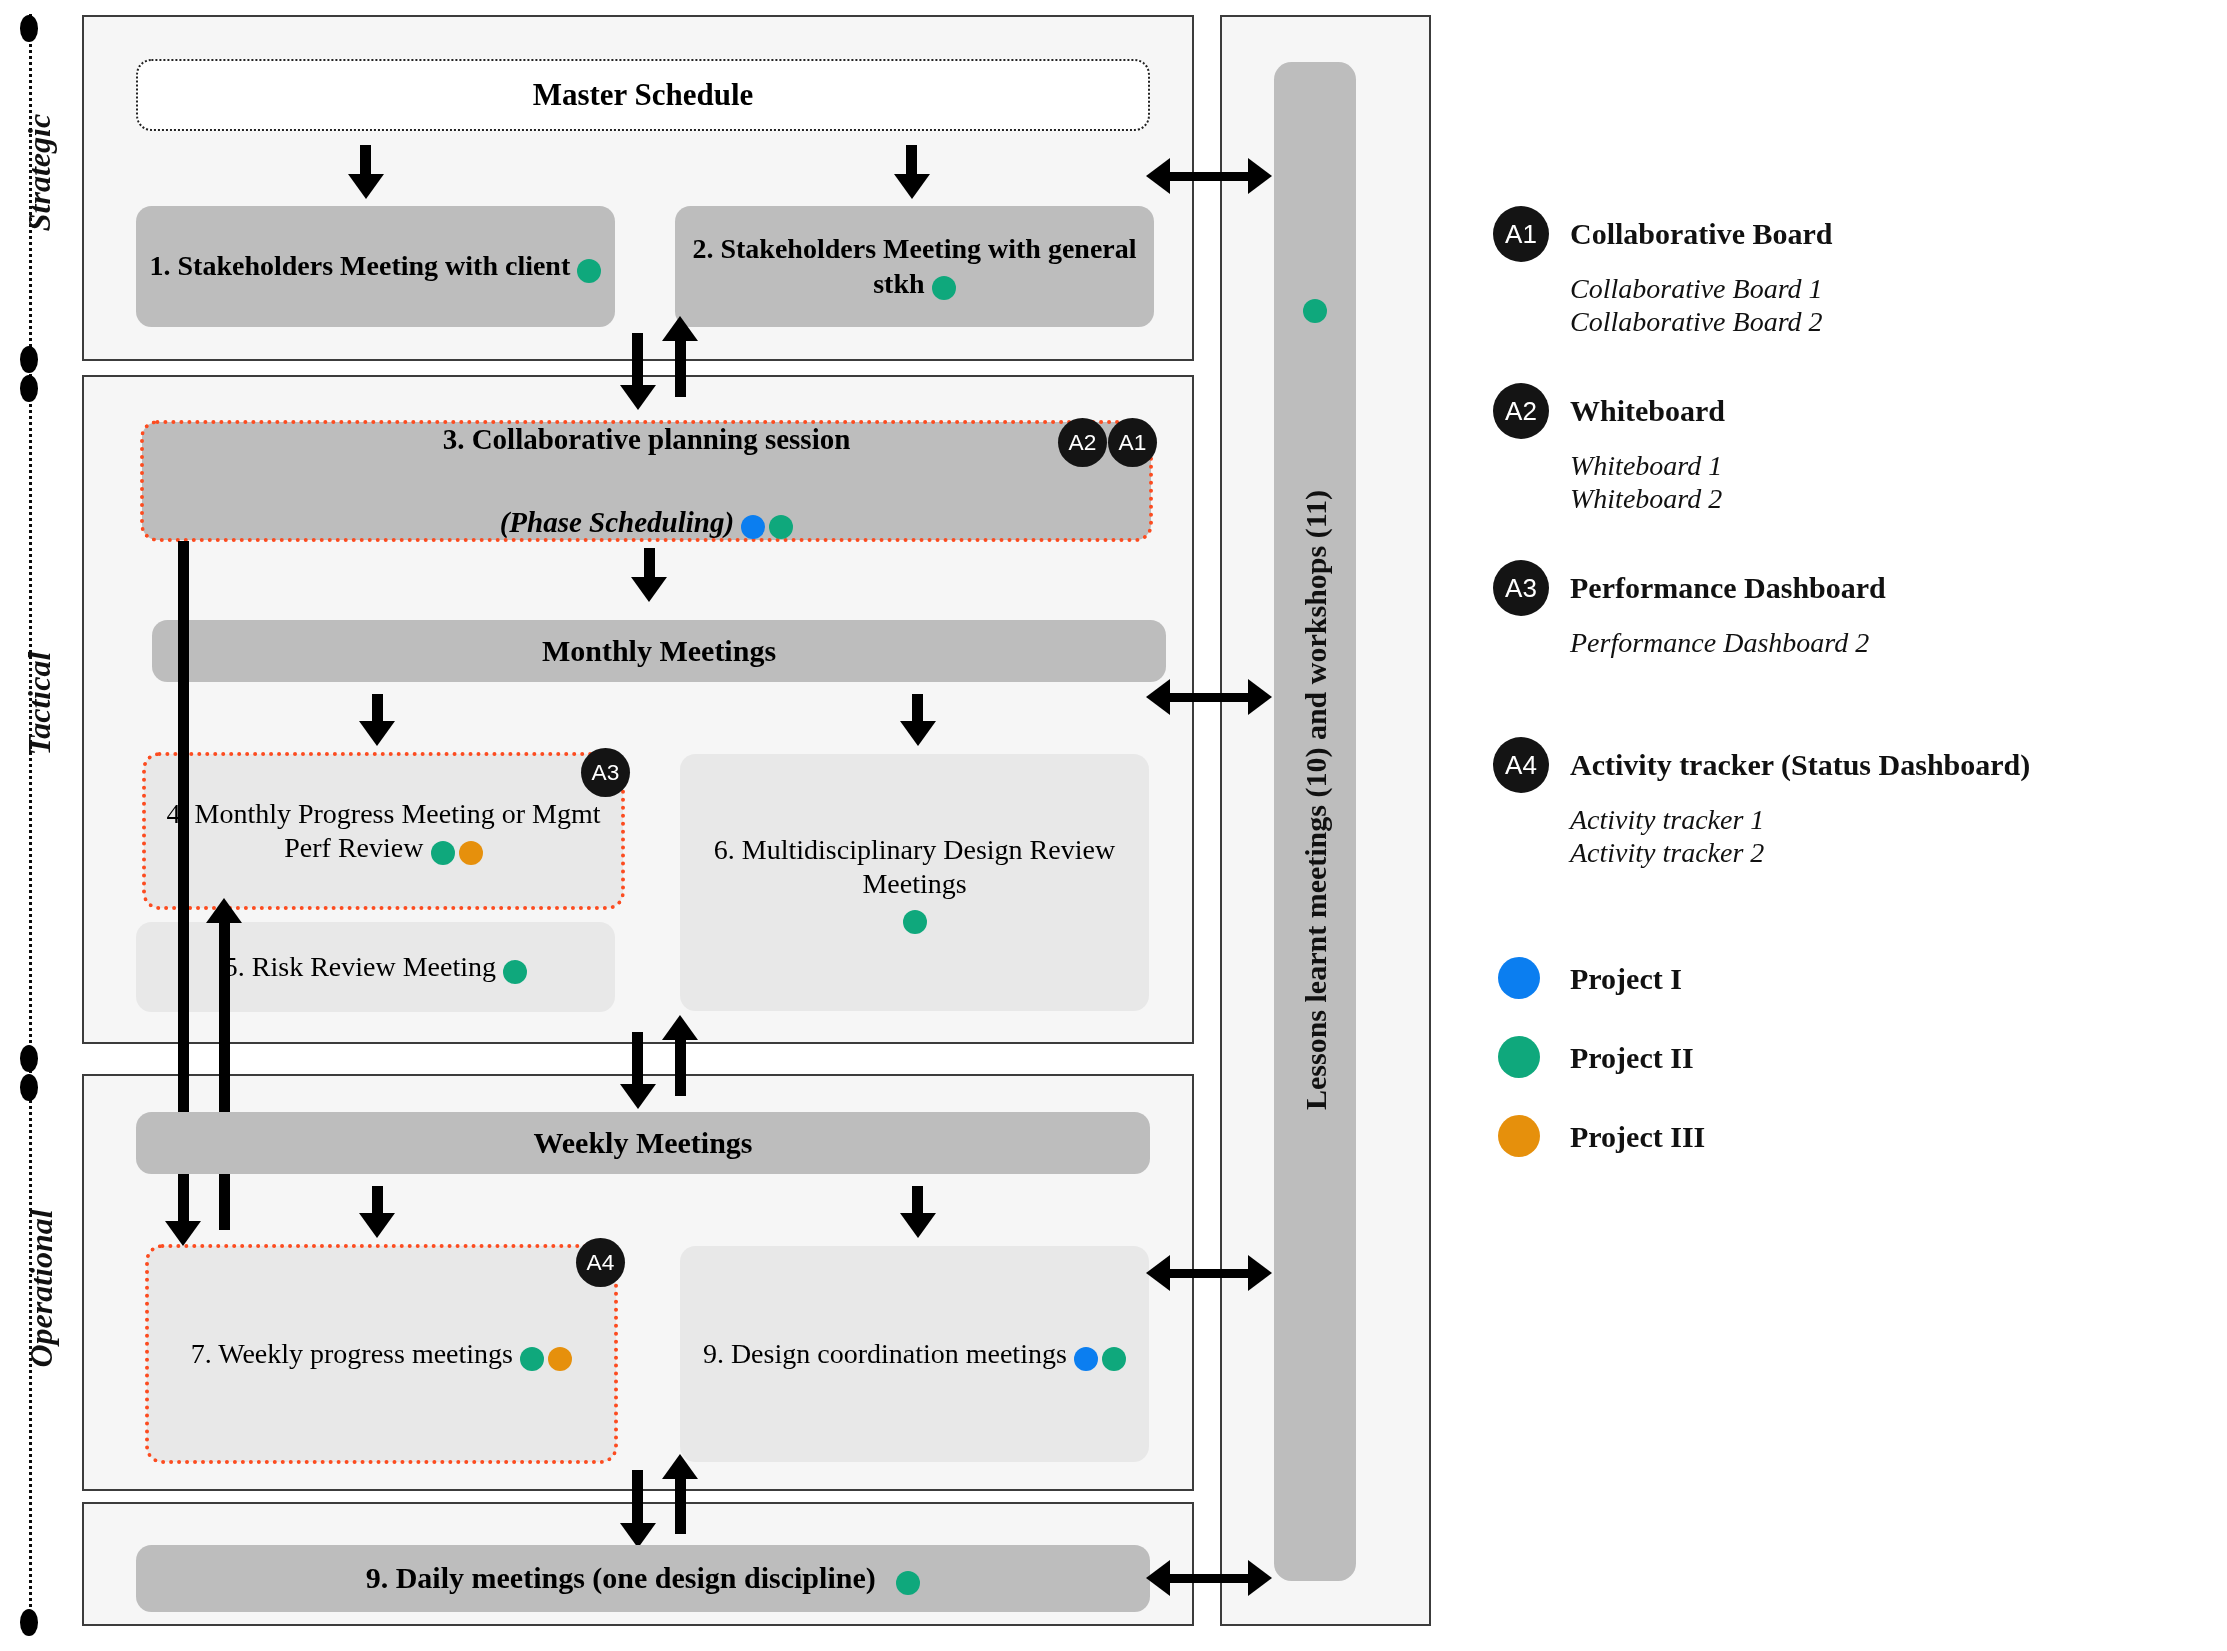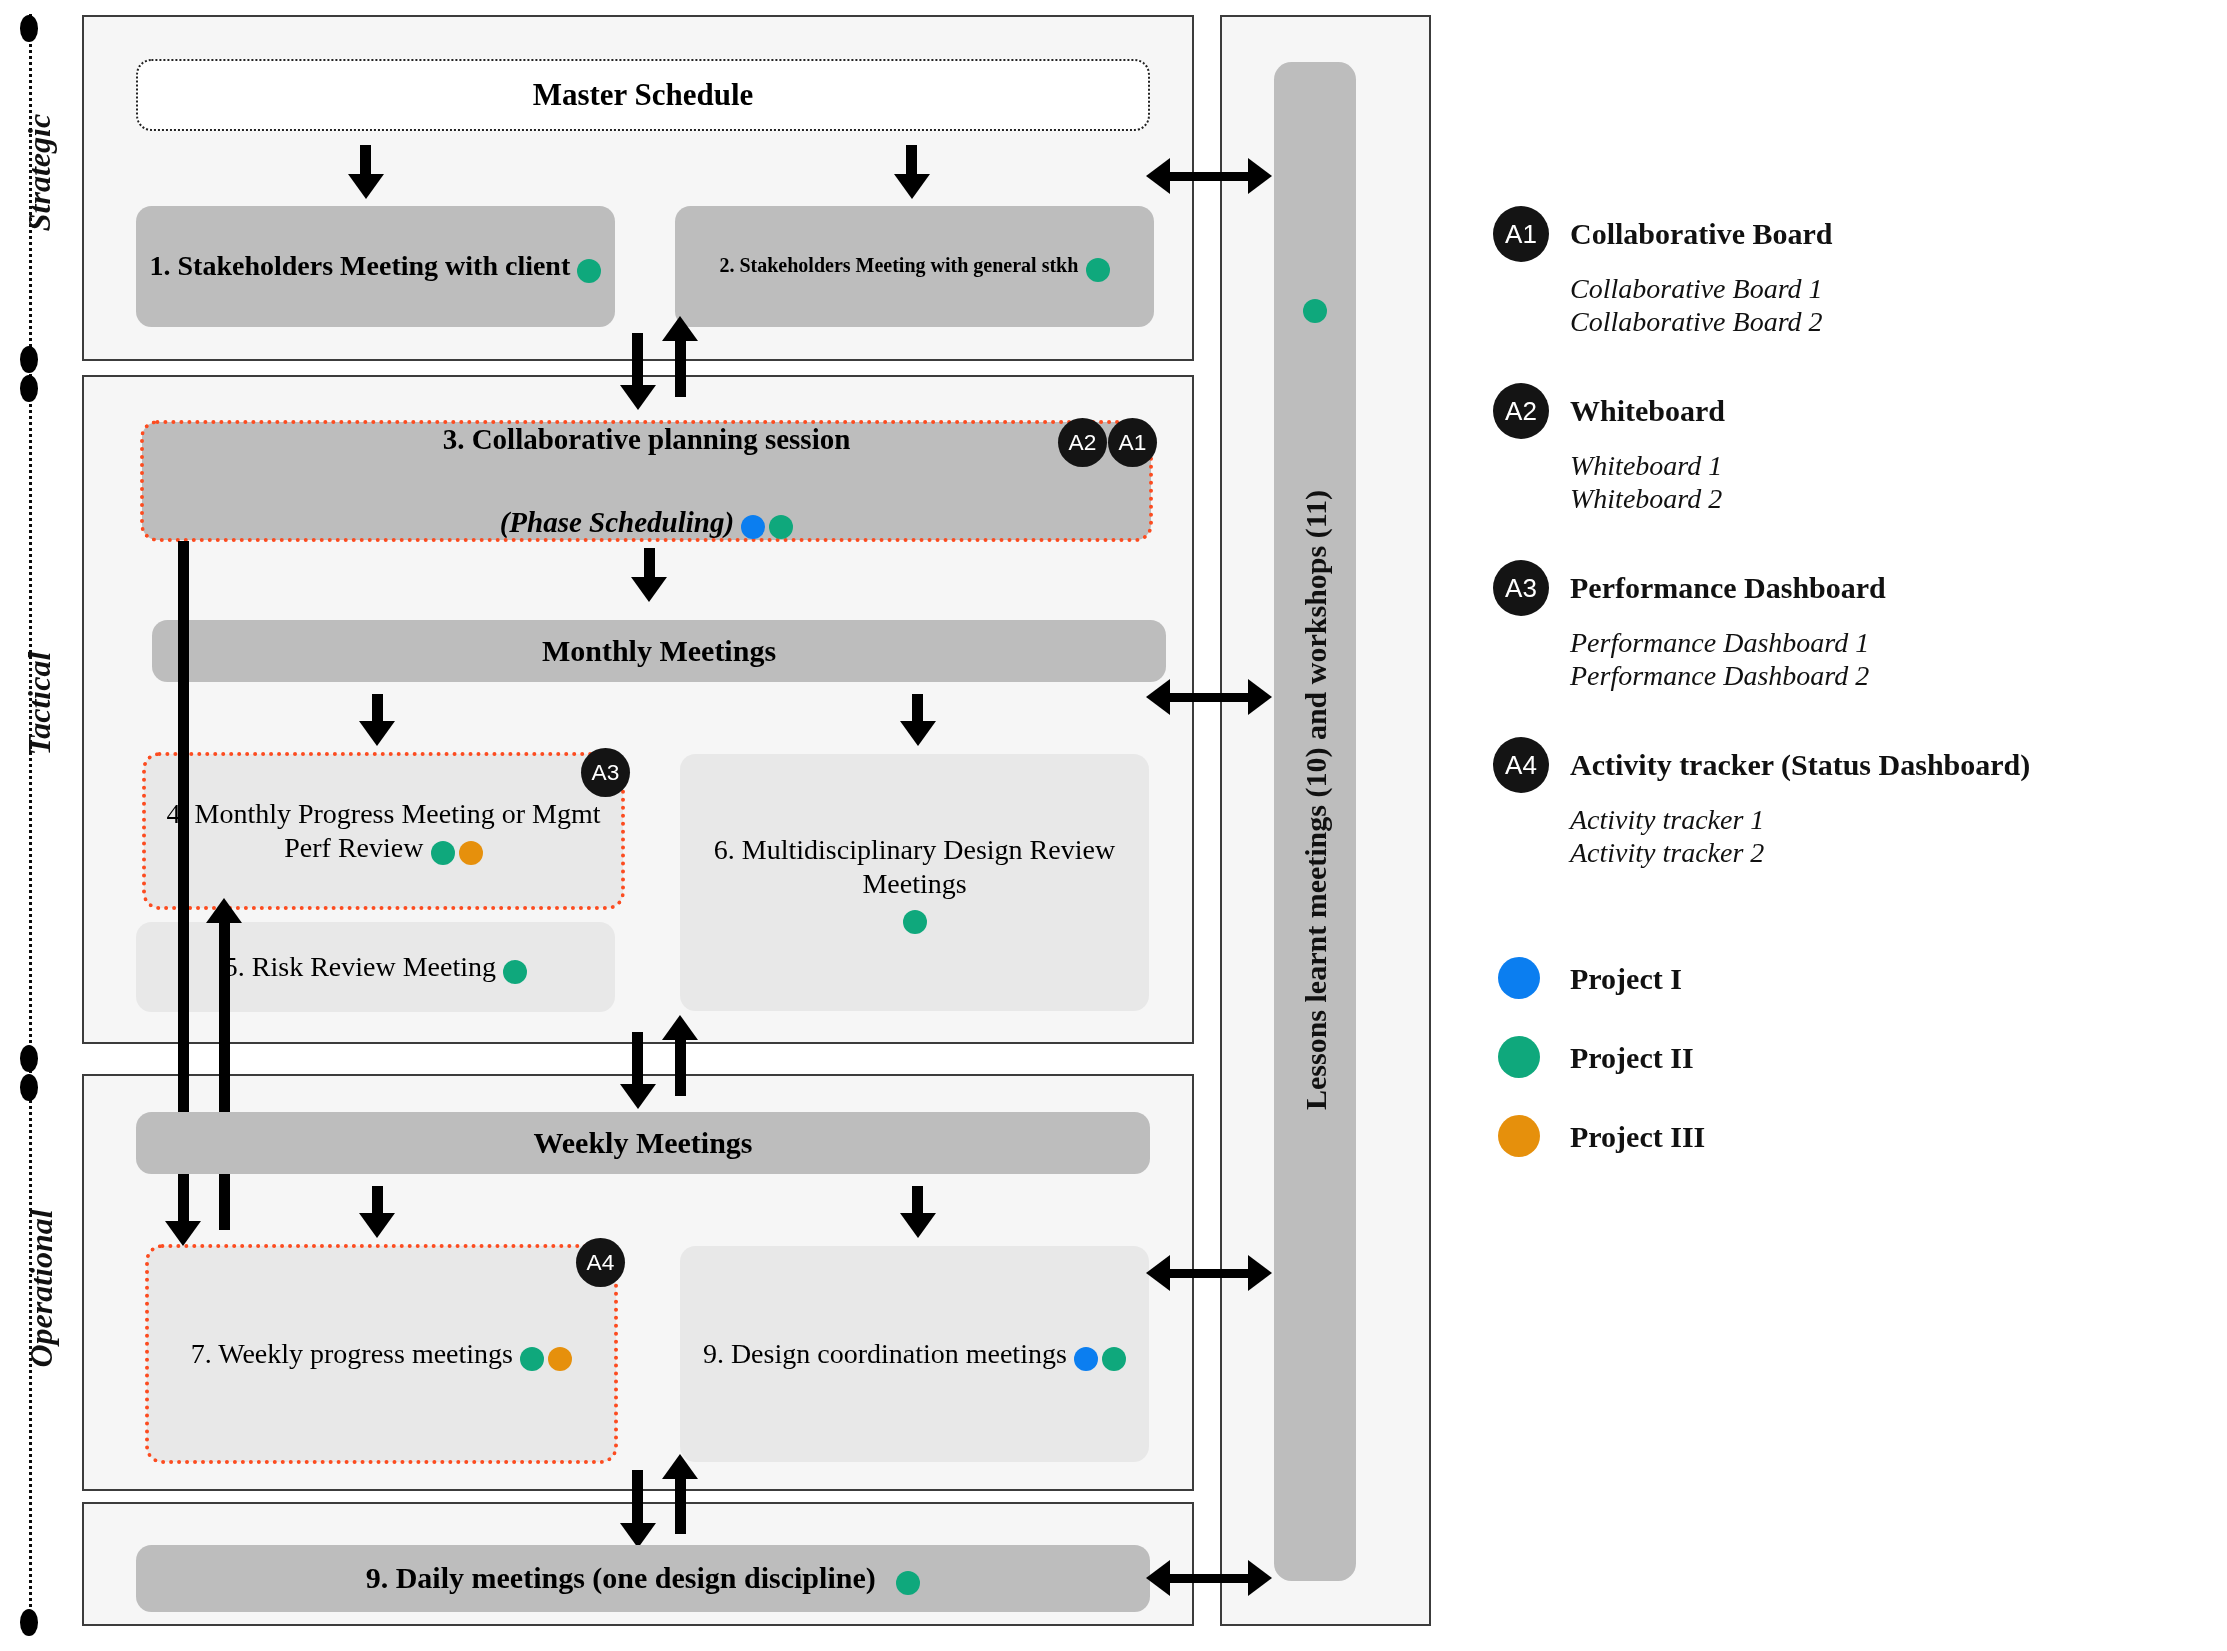--- a/index.html
+++ b/index.html
@@ -104,21 +104,21 @@
 <div class="abs v-head-down" style="left:894px;top:174px;"></div>
 
 <div class="abs node dark bold" style="left:136px;top:206px;width:479px;height:121px;font-size:28px;">
   <span>
     <span>1. Stakeholders Meeting with client</span><span class="dots">
         <span class="dot" style="background:#0fa87c"></span>
       </span>
   </span>
 </div>
 
-<div class="abs node dark bold" style="left:675px;top:206px;width:479px;height:121px;font-size:20px;">
+<div class="abs node dark bold" style="left:675px;top:206px;width:479px;height:121px;font-size:28px;">
   <span>
     <span>2. Stakeholders Meeting with general stkh</span><span class="dots">
         <span class="dot" style="background:#0fa87c"></span>
       </span>
   </span>
 </div>
 
 <div class="abs h-shaft" style="left:1169px;top:172px;width:82px;"></div>
 <div class="abs h-head-left" style="left:1146px;top:158px;"></div>
 <div class="abs h-head-right" style="left:1248px;top:158px;"></div>
@@ -278,21 +278,20 @@
       <div>Whiteboard 2</div>
     </div>
   </div>
 
   <div class="leg-group" style="height:149px;">
     <div class="leg-badge">
         <span>A3</span>
       </div>
     <div class="leg-title">Performance Dashboard</div>
     <div class="leg-sub">
-      <div>Performance Dashboard 1</div>
       <div>Performance Dashboard 2</div>
     </div>
   </div>
 
   <div class="leg-group" style="height:154px;">
     <div class="leg-badge">
         <span>A4</span>
       </div>
     <div class="leg-title">Activity tracker (Status Dashboard)</div>
     <div class="leg-sub">

